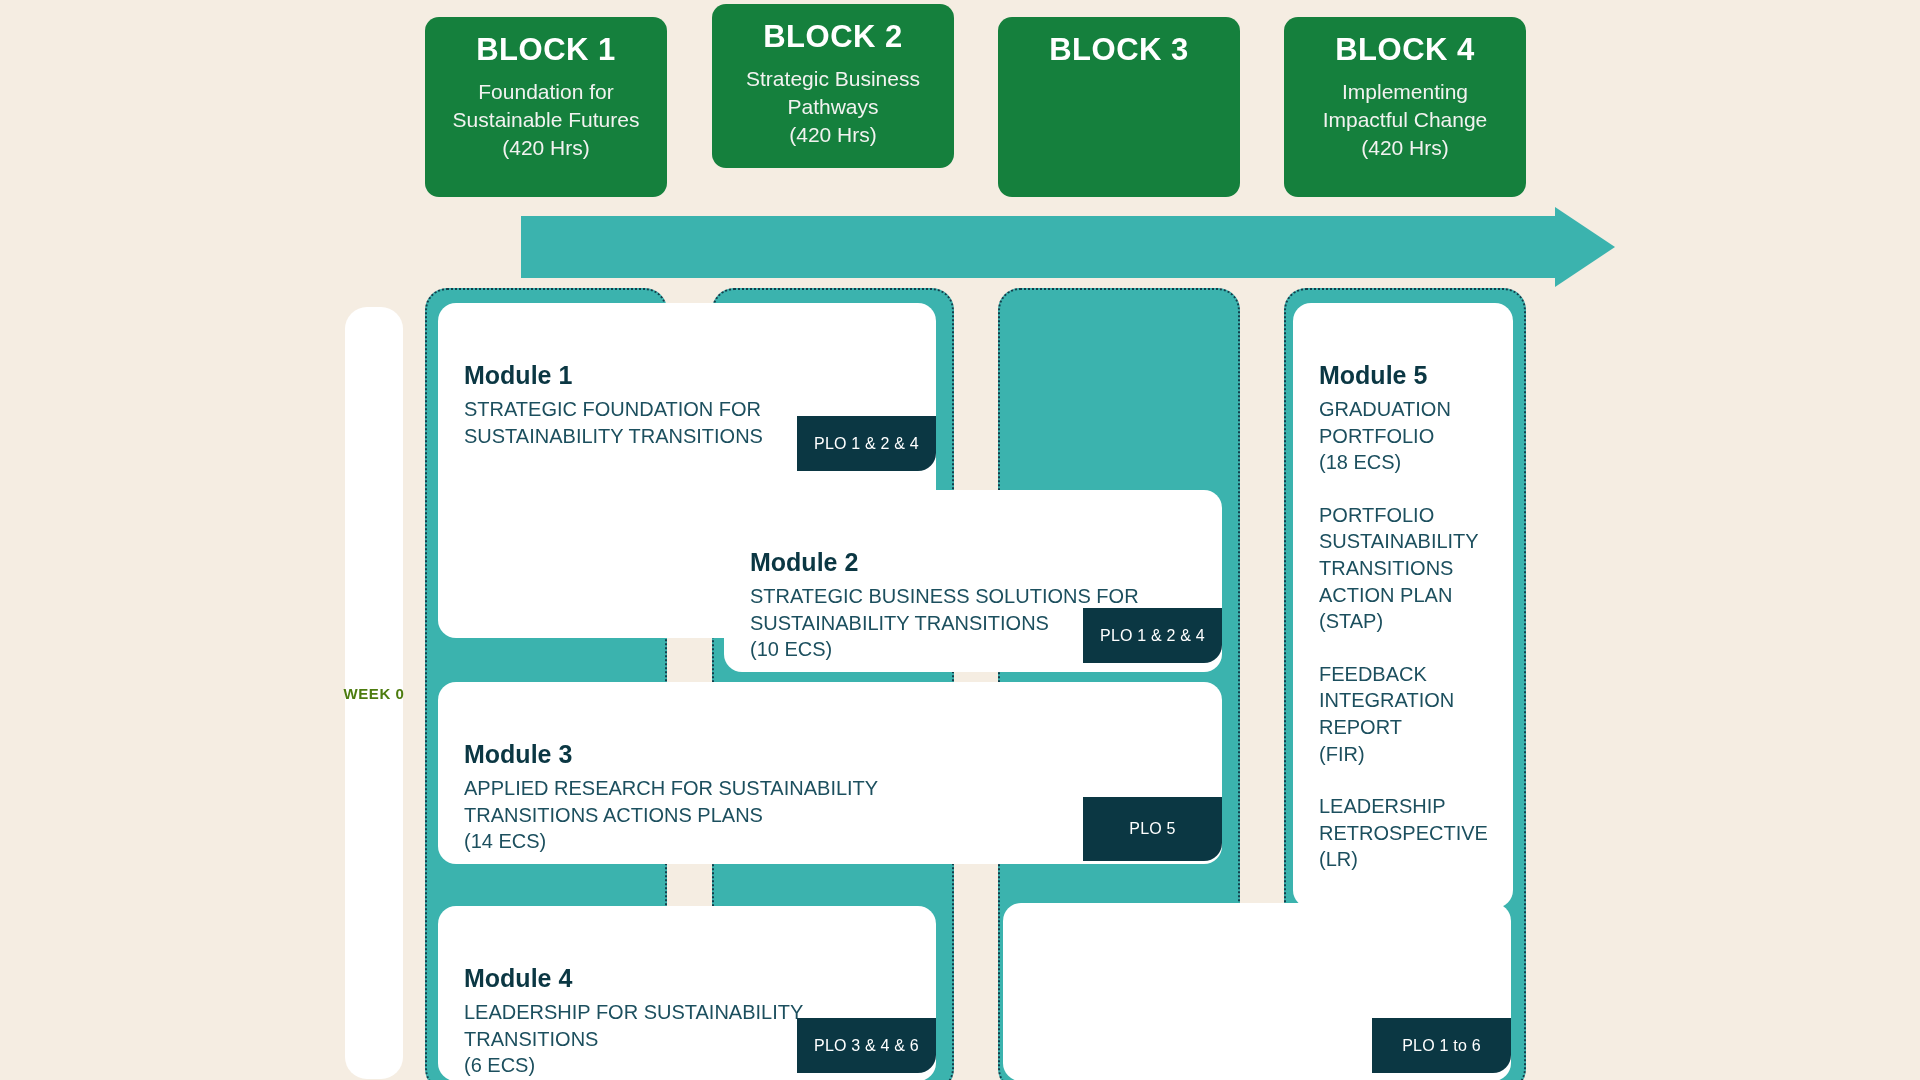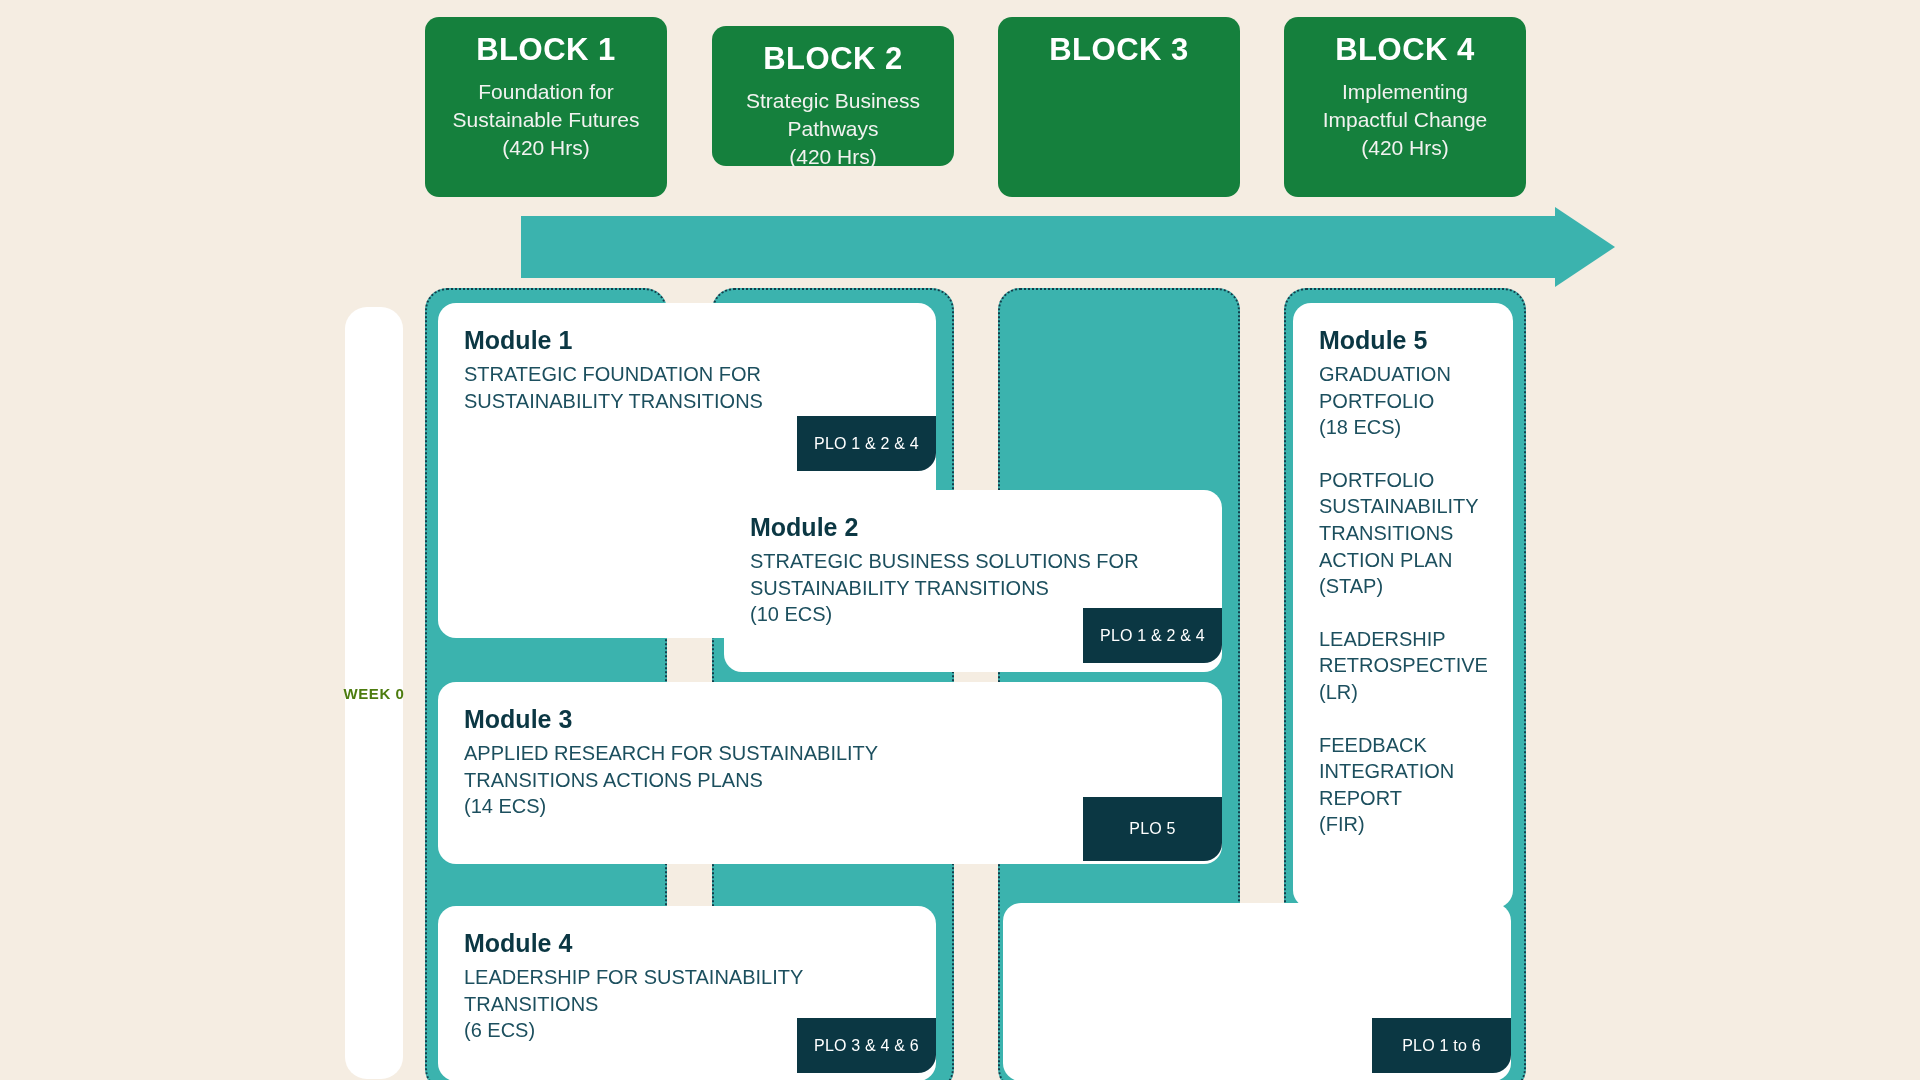--- a/index.html
+++ b/index.html
@@ -73,21 +73,21 @@
     border-radius: 22px;
   }
 
   
   .module-card {
     position: absolute;
     background: #ffffff;
     border-radius: 18px;
     overflow: hidden;
   }
-  .module-inner { padding: 22px 26px 0 26px; }
+  .module-inner { padding: 22px 26px 0 26px; margin-top: 35px; }
   .module-name {
     font-size: 25px;
     font-weight: bold;
     color: #0B3743;
     margin-bottom: 6px;
     line-height: 1.2;
   }
   .module-desc {
     font-size: 20px;
     color: #1C4F5E;
@@ -120,21 +120,21 @@
 
 <div id="stage">
 
   <div class="block-card" style="left:425px; top:17px; width:242px; height:180px;">
     <div class="block-title">BLOCK 1</div>
     <div class="block-sub" style="white-space: pre-line;">Foundation for
 Sustainable Futures
 (420 Hrs)</div>
   </div>
 
-  <div class="block-card" style="left:712px; top:26px; width:242px; height:140px;">
+  <div class="block-card" style="left:712px; top:4px; width:242px; height:164px;">
     <div class="block-title">BLOCK 2</div>
     <div class="block-sub" style="white-space: pre-line;">Strategic Business
 Pathways
 (420 Hrs)</div>
   </div>
 
   <div class="block-card" style="left:998px; top:17px; width:242px; height:180px;">
     <div class="block-title">BLOCK 3</div>
   </div>
 
@@ -205,23 +205,23 @@
     <div class="module-inner">
       <div class="module-name">Module 5</div>
       <div class="module-desc m5-block" style="white-space: pre-line;">GRADUATION
 PORTFOLIO
 (18 ECs)</div>
       <div class="module-desc m5-block" style="white-space: pre-line;">PORTFOLIO
 SUSTAINABILITY
 TRANSITIONS
 ACTION PLAN
 (STAP)</div>
-      <div class="module-desc m5-block" style="white-space: pre-line;">LEADERSHIP
-RETROSPECTIVE
-(LR)</div>
       <div class="module-desc m5-block" style="white-space: pre-line;">FEEDBACK
 INTEGRATION
 REPORT
 (FIR)</div>
+      <div class="module-desc m5-block" style="white-space: pre-line;">LEADERSHIP
+RETROSPECTIVE
+(LR)</div>
     </div>
   </div>
 
 </div>
 
 </body></html>

